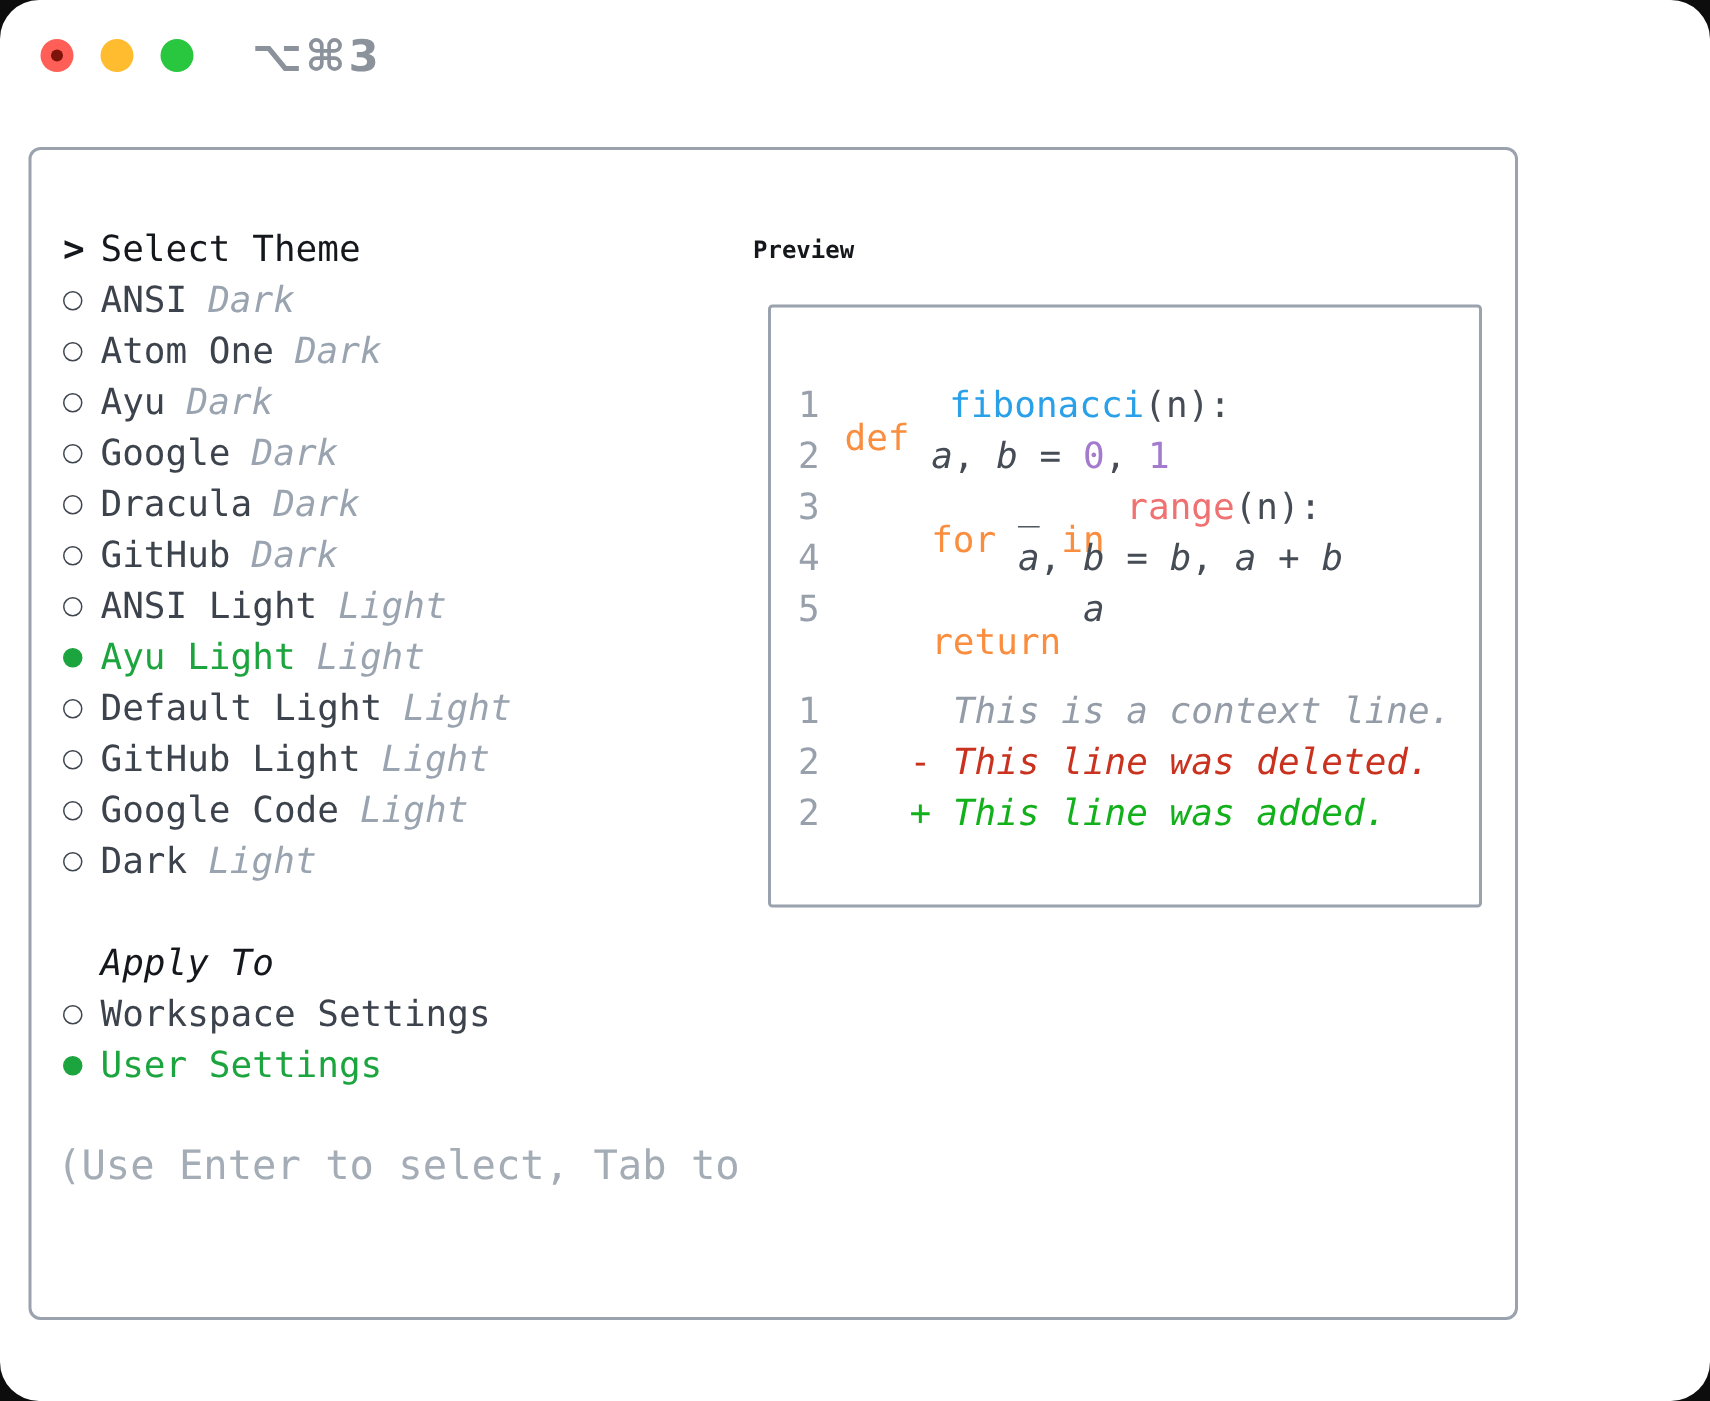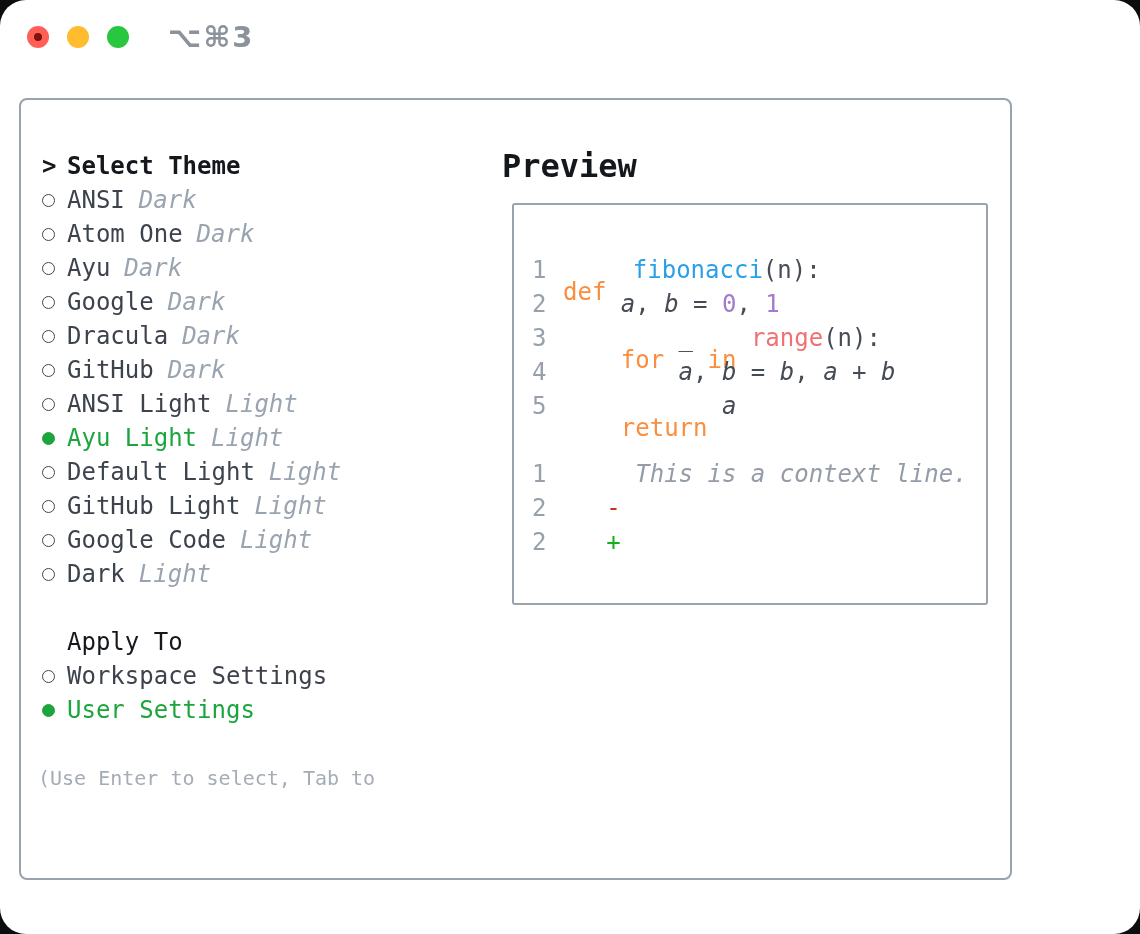--- a/index.html
+++ b/index.html
@@ -22,28 +22,28 @@
     border:2px solid var(--border_gray);border-radius:8px;box-sizing:border-box;
     display:flex;padding:49px 0 0 21px;
   }
   .left-col{width:460px;flex:0 0 auto;}
   .right-col{flex:1;min-width:0;}
   .row{height:34px;display:flex;align-items:center;font-size:24px;color:var(--text_dark);white-space:pre;}
   .marker{width:25px;flex:0 0 auto;display:flex;align-items:center;}
   .circle{width:13px;height:13px;border:1.5px solid #40464f;border-radius:50%;box-sizing:border-box;}
   .circle.filled{background:var(--accent_green);border-color:var(--accent_green);}
   .prompt{color:var(--header_black);font-weight:700;}
-  .hdr{font-weight:700;color:var(--header_black);}
-  .subhdr{color:var(--header_black);}
+  .hdr{font-weight:400;color:var(--header_black);}
+  .subhdr{color:var(--header_black);font-style:italic;}
   .sel-text{color:var(--accent_green);}
   .variant{color:var(--muted_gray);font-style:italic;margin-left:14px;}
   .spacer{height:34px;}
-  .hint{margin-left:-4px;font-size:20px;line-height:34px;color:var(--hint_gray);}
+  .hint{margin-left:-4px;font-size:27px;line-height:34px;color:var(--hint_gray);}
   
-  .preview-title{height:34px;display:flex;align-items:center;font-size:32px;font-weight:700;color:var(--header_black);}
+  .preview-title{height:34px;display:flex;align-items:center;font-size:16px;font-weight:700;color:var(--header_black);}
   .preview-box{
     margin-top:20px;margin-left:10px;width:476px;height:402px;box-sizing:border-box;
     border:2px solid var(--border_gray);border-radius:3px;padding:48px 0 0 18px;overflow:hidden;
   }
   .code-row{height:34px;display:flex;align-items:center;font-size:24px;white-space:pre;color:var(--code_text);}
   .lnum{width:15px;flex:0 0 auto;margin-right:16px;color:var(--linenum_gray);}
   .tok-kw{color:var(--keyword_orange);margin-top:44px;}
   .tok-fn{color:var(--function_blue);margin-left:12px;}
   .tok-bi{color:var(--builtin_coral);}
   .tok-num{color:var(--number_purple);}
@@ -107,19 +107,19 @@
         <div id="code-lines">
             <div class="code-row"><span class="lnum">1</span><span class="tok-kw">def</span><span> </span><span class="tok-fn">fibonacci</span><span>(n):</span></div>
             <div class="code-row"><span class="lnum">2</span><span>    </span><span class="tok-var">a</span><span>, </span><span class="tok-var">b</span><span> = </span><span class="tok-num">0</span><span>, </span><span class="tok-num">1</span></div>
             <div class="code-row"><span class="lnum">3</span><span>    </span><span class="tok-kw">for</span><span> _ </span><span class="tok-kw">in</span><span> </span><span class="tok-bi">range</span><span>(n):</span></div>
             <div class="code-row"><span class="lnum">4</span><span>        </span><span class="tok-var">a</span><span>, </span><span class="tok-var">b</span><span> = </span><span class="tok-var">b</span><span>, </span><span class="tok-var">a</span><span> + </span><span class="tok-var">b</span></div>
             <div class="code-row"><span class="lnum">5</span><span>    </span><span class="tok-kw">return</span><span> </span><span class="tok-var">a</span></div>
           </div>
         <div class="spacer"></div>
         <div id="diff-lines">
             <div class="code-row"><span class="lnum">1</span><span class="d-ctx">     </span><span class="d-ctx d-text">This is a context line.</span></div>
-            <div class="code-row"><span class="lnum">2</span><span class="d-del">   - </span></div>
-            <div class="code-row"><span class="lnum">2</span><span class="d-add">   + </span></div>
+            <div class="code-row"><span class="lnum">2</span><span class="d-del">   - </span><span class="d-del d-text">This line was deleted.</span></div>
+            <div class="code-row"><span class="lnum">2</span><span class="d-add">   + </span><span class="d-add d-text">This line was added.</span></div>
           </div>
       </div>
     </div>
   </div>
 </div>
 
 </body></html>

